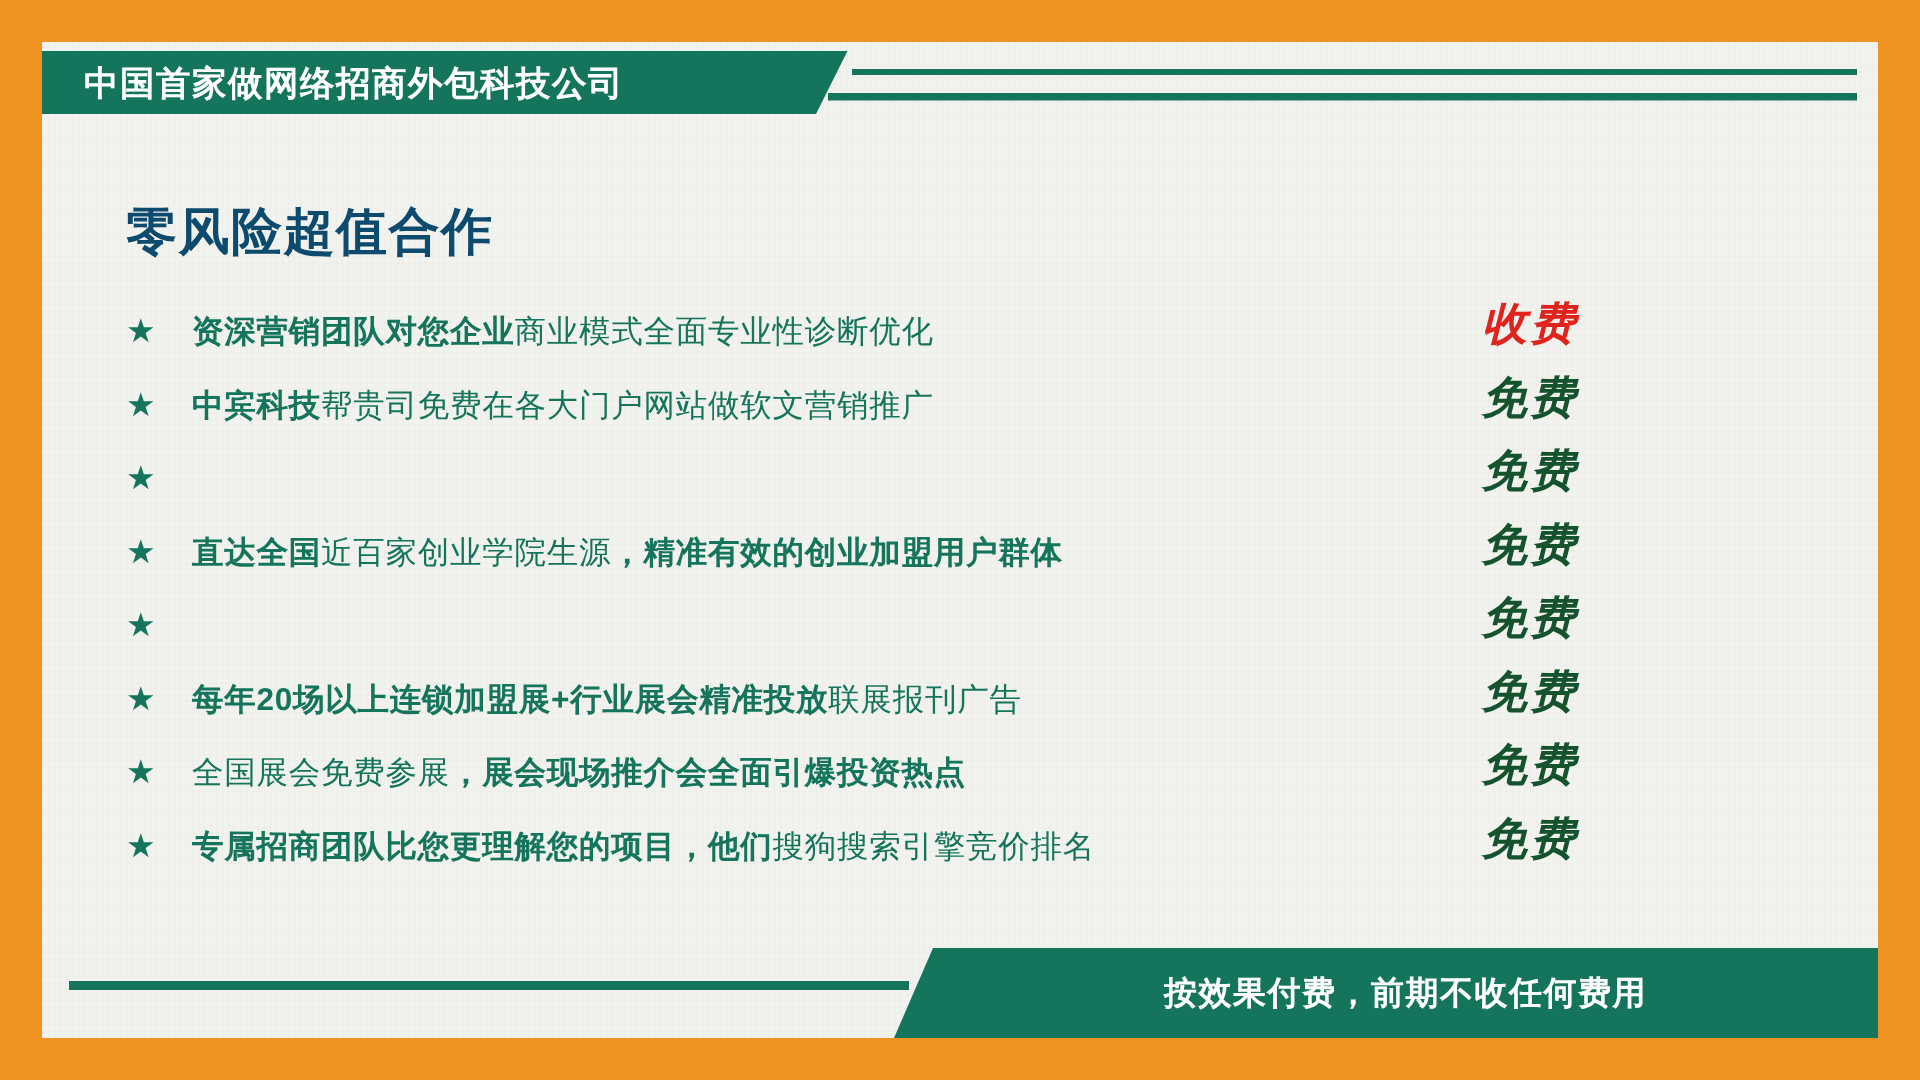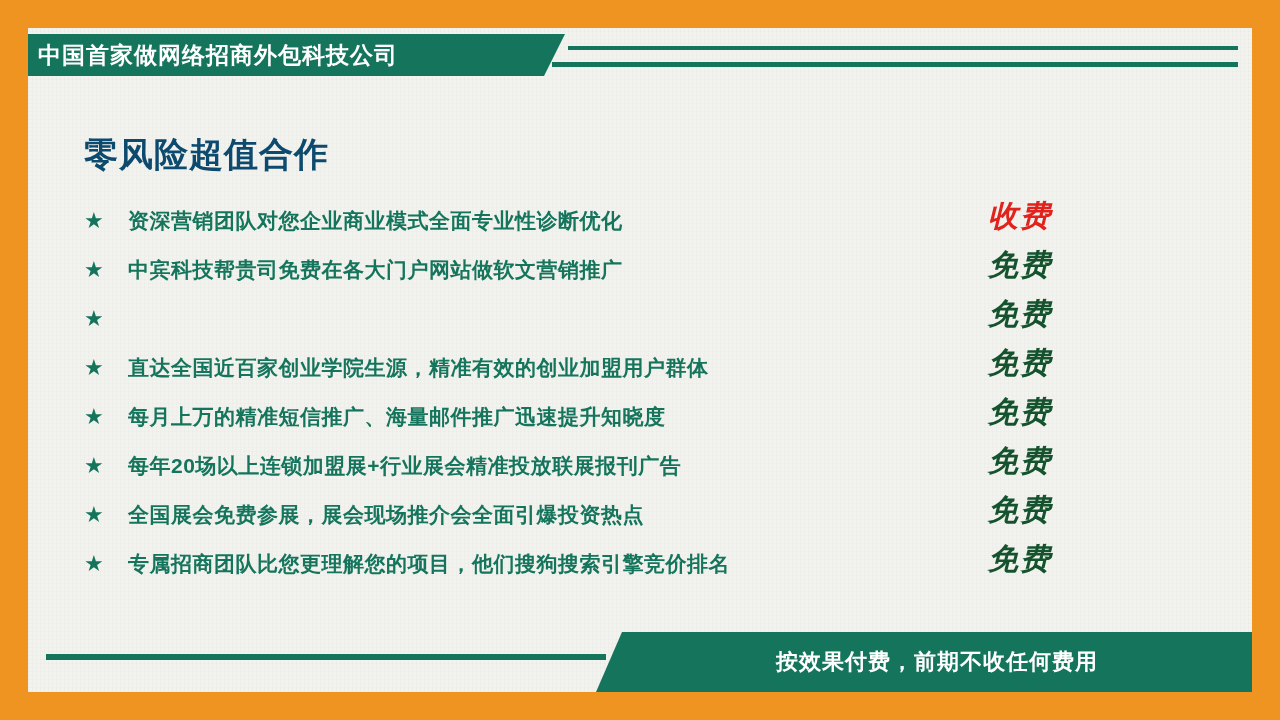--- a/index.html
+++ b/index.html
@@ -58,21 +58,21 @@
     width: 0;
     height: 0;
     border-top: 42px solid #15755C;
     border-right: 21px solid transparent;
   }
   .header-title {
     color: #FFFFFF;
     font-size: 23px;
     font-weight: bold;
     letter-spacing: 1px;
-    padding-left: 10px;
+    padding-left: 28px;
     white-space: nowrap;
   }
   .header-line-top {
     position: absolute;
     left: 540px;
     top: 12px;
     width: 670px;
     height: 4px;
     background: #15755C;
   }
@@ -116,21 +116,21 @@
     line-height: 1;
     flex: 0 0 auto;
   }
   .bullet-text {
     color: #15755C;
     font-size: 21px;
     white-space: nowrap;
     letter-spacing: 0.5px;
   }
   .bullet-text b {
-    font-weight: bold;
+    font-weight: normal;
   }
   .bullet-text .plain {
     font-weight: bold;
   }
 
   
   .price-col {
     position: absolute;
     left: 950px;
     top: 192px;
@@ -229,23 +229,20 @@
       <span class="bullet-star">★</span>
     </div>
     <div class="bullet-row">
       <span class="bullet-star">★</span>
       <span class="bullet-text">
         <span class="plain">直达全国</span><b>近百家创业学院生源</b><span class="plain">，精准有效的创业加盟用户群体</span>
       </span>
     </div>
     <div class="bullet-row">
       <span class="bullet-star">★</span>
-      <span class="bullet-text">
-        <span class="plain">每月上万的精准短信推广、海量邮件推广</span><b>迅速提升知晓度</b><span class="plain"></span>
-      </span>
     </div>
     <div class="bullet-row">
       <span class="bullet-star">★</span>
       <span class="bullet-text">
         <span class="plain">每年20场以上连锁加盟展+行业展会精准投放</span><b>联展报刊广告</b><span class="plain"></span>
       </span>
     </div>
     <div class="bullet-row">
       <span class="bullet-star">★</span>
       <span class="bullet-text">

